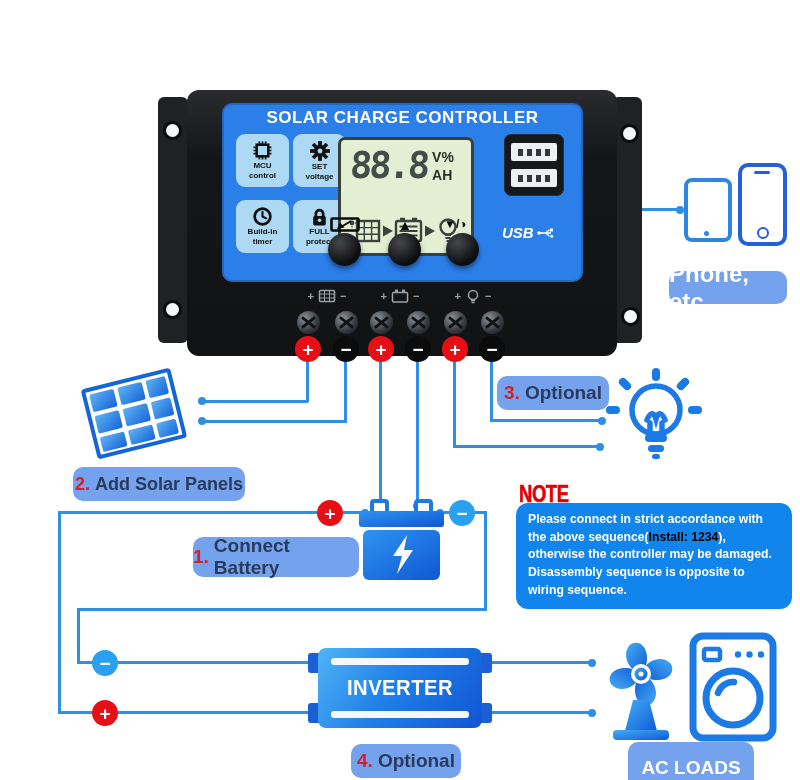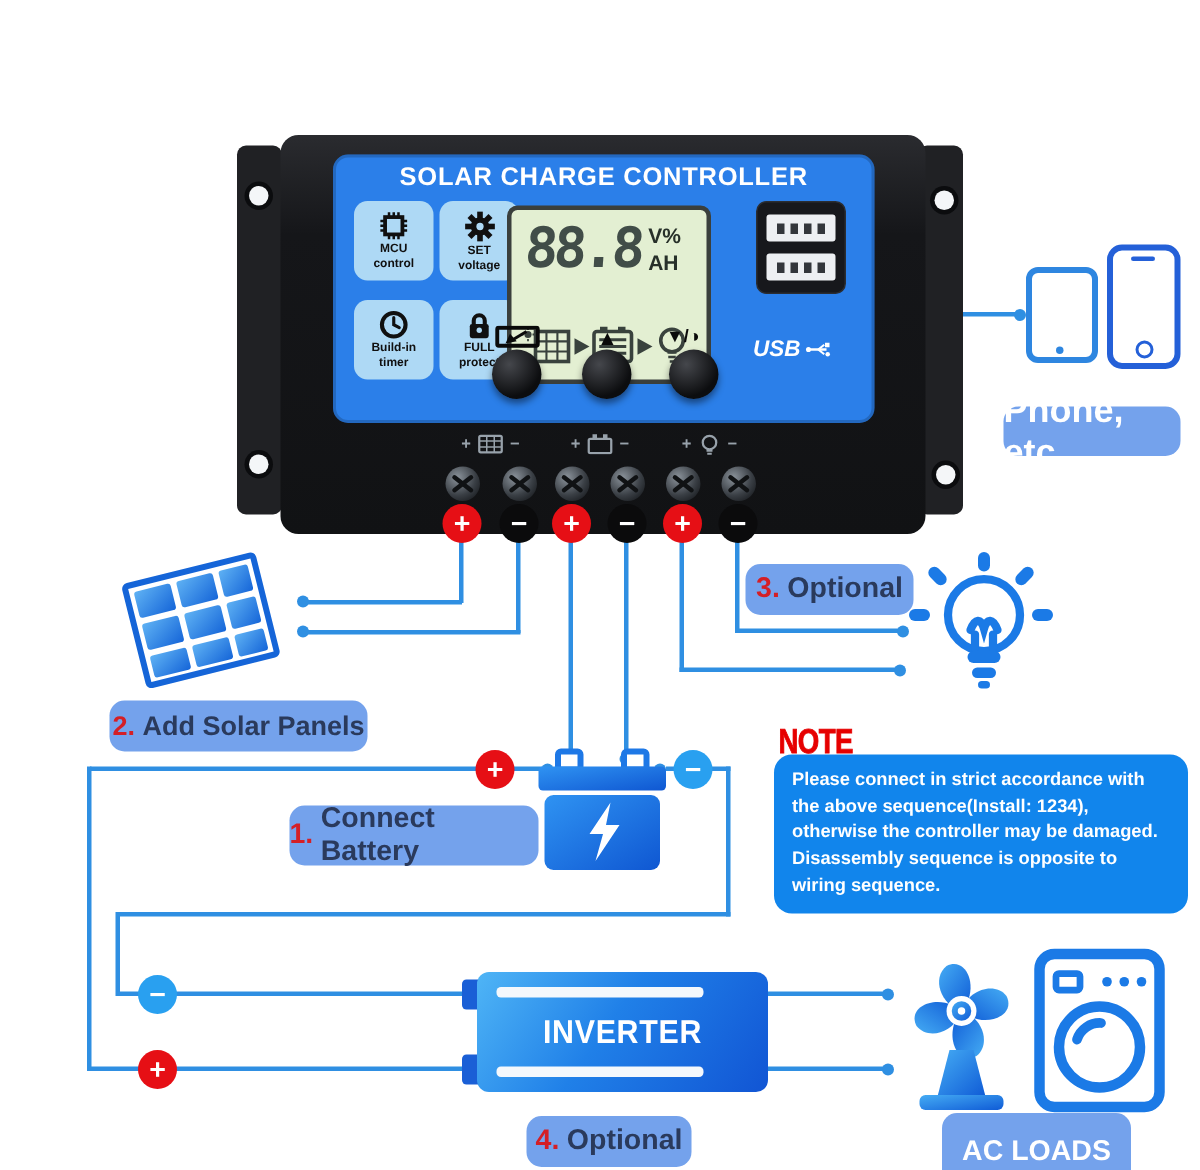--- a/index.html
+++ b/index.html
@@ -61,25 +61,25 @@
   .pill{position:absolute;background:#74A2EC;border-radius:10px;display:flex;align-items:center;
         justify-content:center;font-weight:bold;z-index:5;}
   .pill .num{color:#D41F26;margin-right:5px;}
   .pill .txt{color:#2A3A5C;}
   .pill.white{color:#fff;}
   
   .noteh{position:absolute;left:519px;top:481px;color:#E60000;font-size:23px;font-weight:bold;
          transform:scaleX(0.8);transform-origin:left;letter-spacing:-0.5px;z-index:5;-webkit-text-stroke:0.6px #E60000;}
   .notebox{position:absolute;left:516px;top:503px;width:252px;background:#1185EC;border-radius:12px;
            padding:8px 12px 10px 12px;color:#fff;font-size:12.2px;font-weight:bold;line-height:1.45;z-index:5;}
-  .notebox .install{color:#ffffff;}
+  .notebox .install{color:#000000;}
   
   .itab{position:absolute;width:14px;height:20px;background:#1A5FD6;border-radius:3px;z-index:2;}
   .inv{position:absolute;left:318px;top:648px;width:164px;height:80px;border-radius:8px;z-index:3;
-       background:linear-gradient(125deg,#4FB5F6 0%,#2080E8 45%,#1155D4 100%);padding-left:30px;}
+       background:linear-gradient(125deg,#4FB5F6 0%,#2080E8 45%,#1155D4 100%);}
   .istripe{position:absolute;left:13px;width:138px;height:7px;background:#F4F8FC;border-radius:3px;}
   .invtxt{position:absolute;inset:0;display:flex;align-items:center;justify-content:center;
           color:#fff;font-size:22px;font-weight:bold;letter-spacing:.5px;transform:scaleX(0.92);}
   
   .tablet{position:absolute;left:684px;top:178px;width:40px;height:56px;border:4px solid #2E86E0;
           border-radius:8px;background:#fff;z-index:3;}
   .tablet::after{content:"";position:absolute;left:16px;bottom:2px;width:5px;height:5px;
           border-radius:50%;background:#2E86E0;}
   .phone{position:absolute;left:738px;top:163px;width:41px;height:75px;border:4px solid #2460D8;
          border-radius:10px;background:#fff;z-index:3;}

